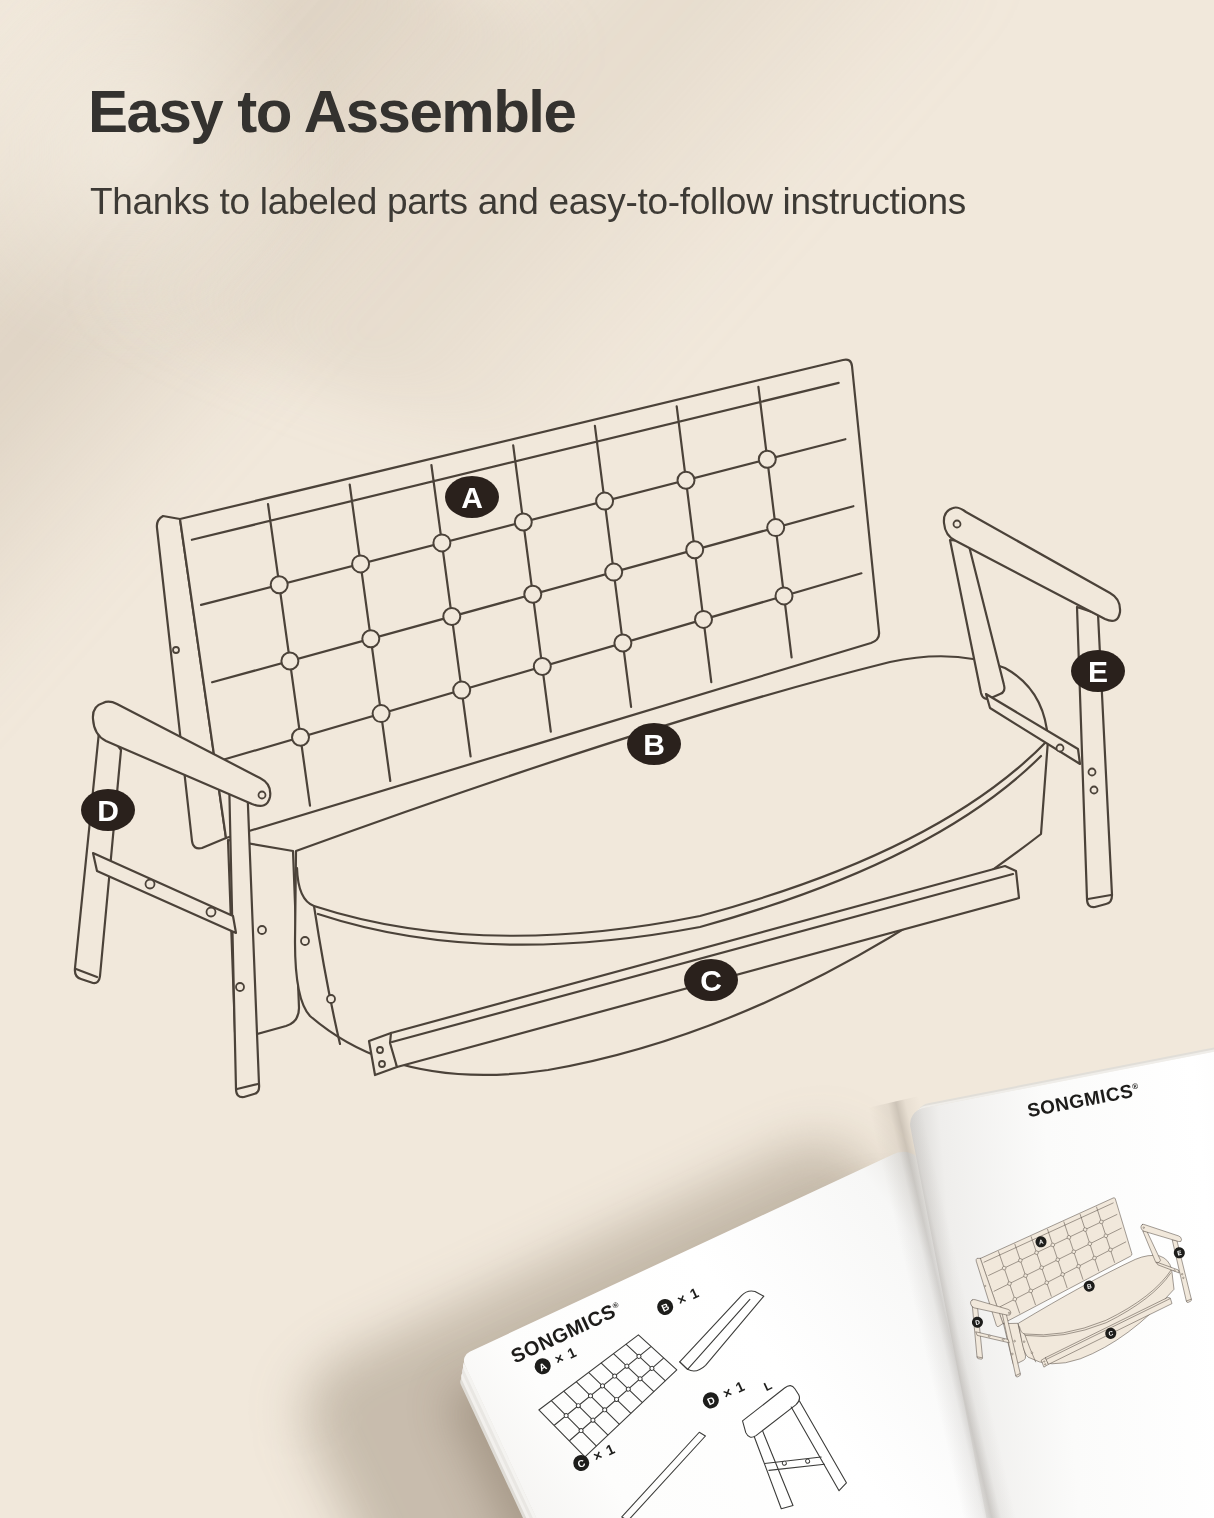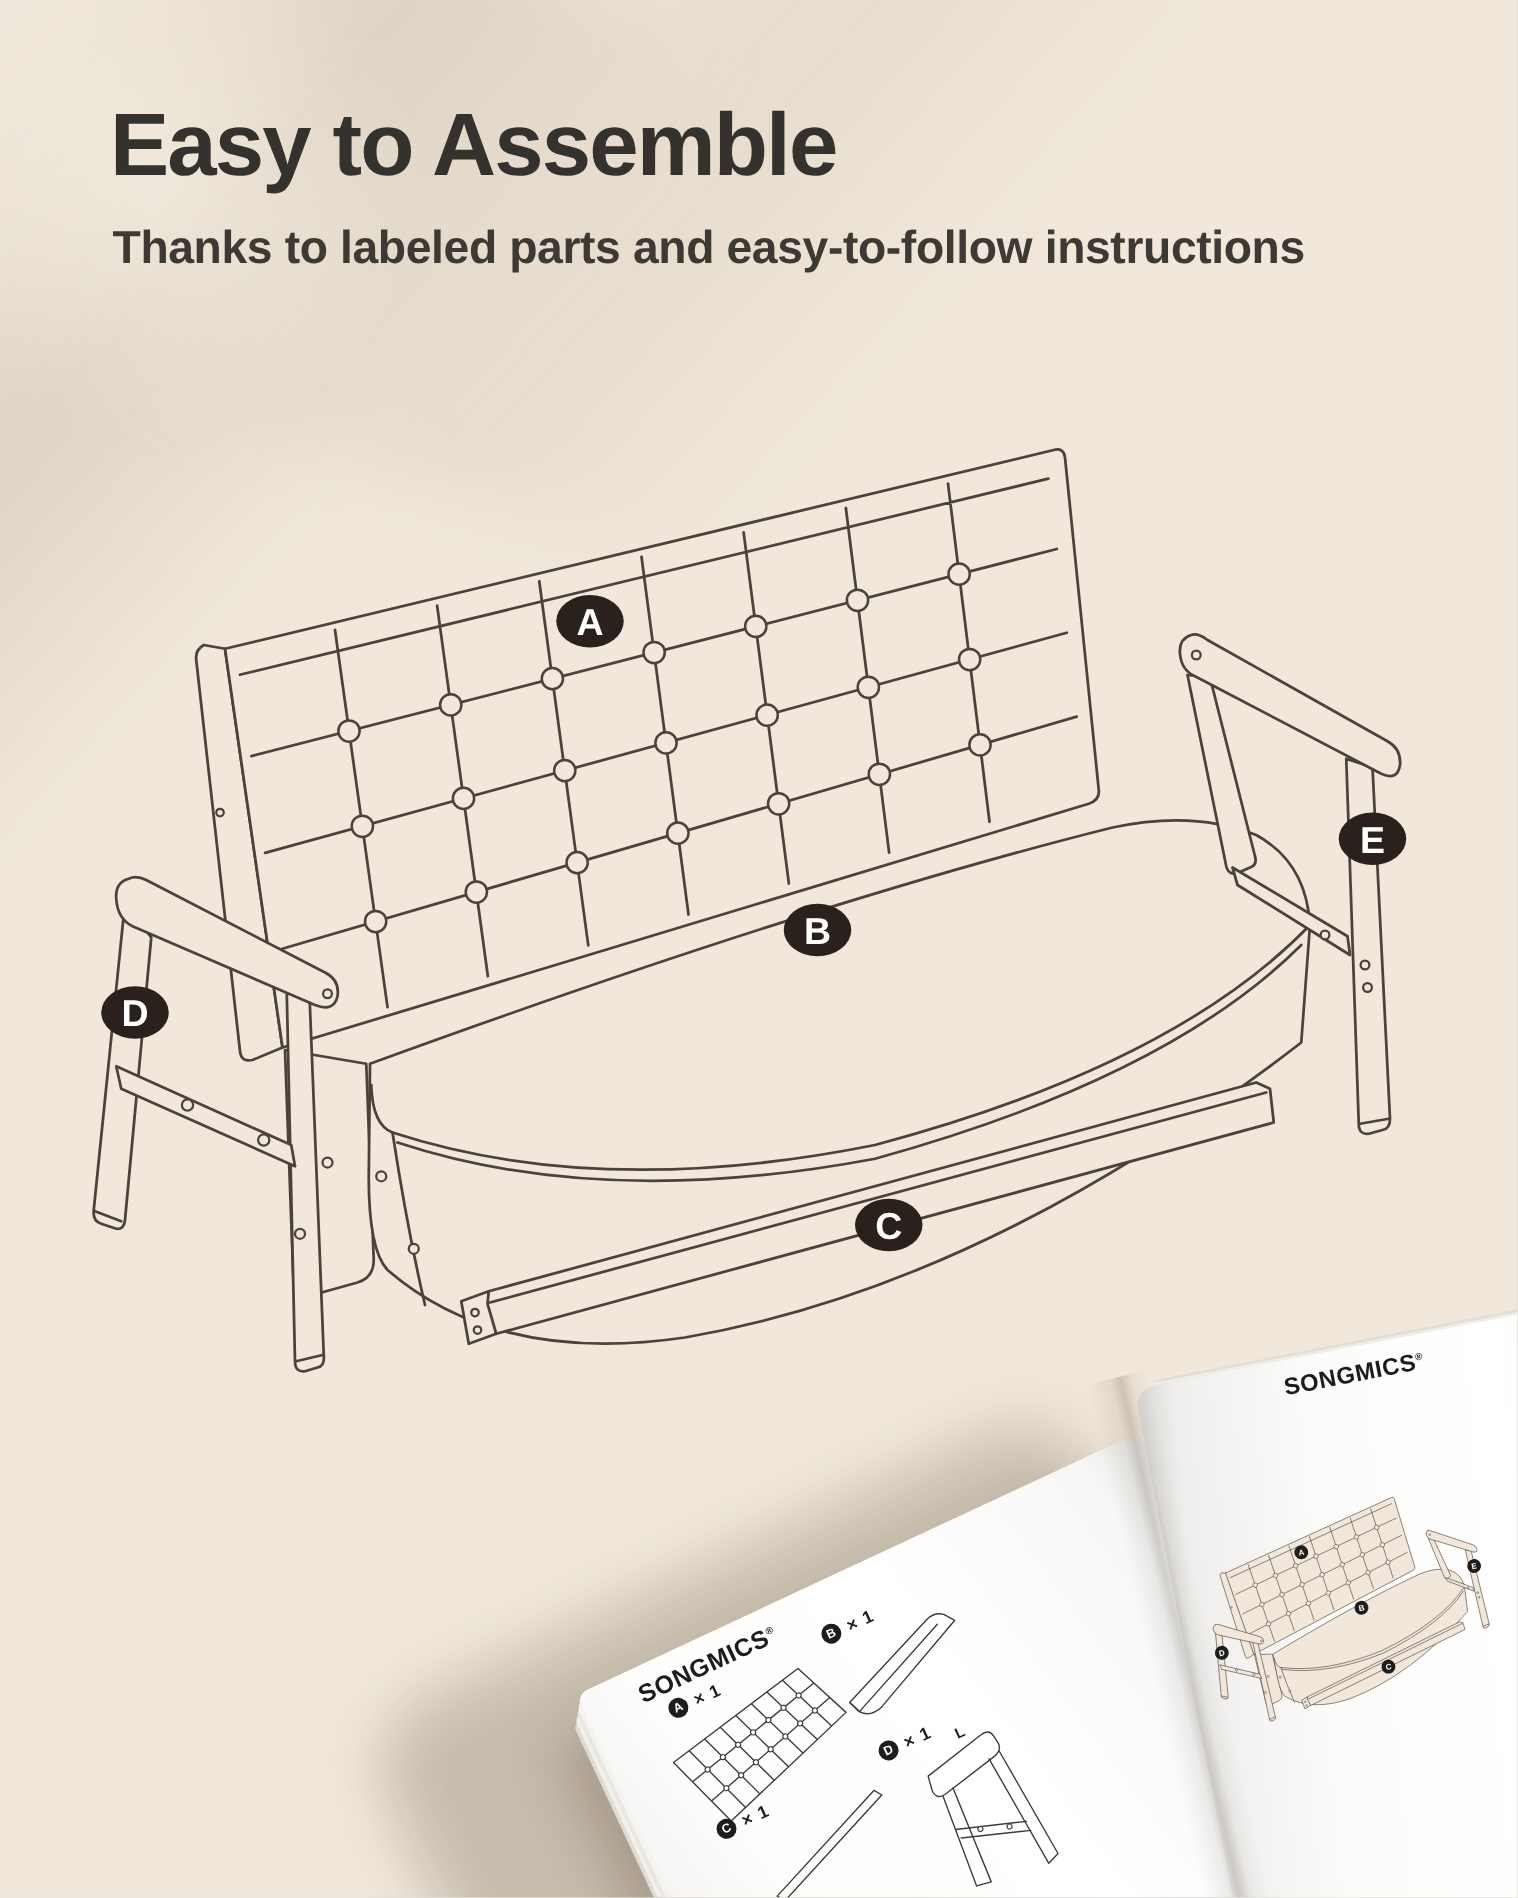--- a/index.html
+++ b/index.html
@@ -16,25 +16,25 @@
     transform:rotate(26deg);filter:blur(28px);}
   .streak-2{top:-180px;left:150px;width:760px;height:620px;
     background:linear-gradient(112deg,rgba(188,173,152,0) 25%,rgba(188,173,152,.20) 52%,rgba(188,173,152,0) 78%);
     transform:rotate(20deg);filter:blur(30px);}
   .streak-3{top:-60px;left:-80px;width:420px;height:420px;
     background:radial-gradient(closest-side,rgba(255,250,240,.5),rgba(255,250,240,0));
     filter:blur(20px);}
 
   .header{position:absolute;left:88px;top:80px;}
   .title{
-    font-size:71px;font-weight:700;letter-spacing:-1.5px;line-height:1.05;
+    font-size:60px;font-weight:700;letter-spacing:-1.5px;line-height:1.05;
     color:var(--c-title,#34322f);margin:0;
   }
   .subtitle{
-    margin:22px 0 0 2px;font-size:37px;font-weight:700;letter-spacing:-.3px;
+    margin:38px 0 0 2px;font-size:37px;font-weight:400;letter-spacing:-.3px;
     color:var(--c-subtitle,#3d3a35);
   }
 
   svg.diagram{position:absolute;left:0;top:0;pointer-events:none;}
   .art path,.art line{stroke:var(--c-ink,#4b4239);stroke-width:2.2;fill:none;
     stroke-linejoin:round;stroke-linecap:round;}
   .art path.solid{fill:var(--c-background,#f1e8db);}
   .art circle{stroke:var(--c-ink,#4b4239);stroke-width:2;fill:var(--c-background,#f1e8db);}
   .art circle.hole{stroke-width:1.8;}
   .labels ellipse{fill:var(--c-label-bg,#2a211c);stroke:none;}

